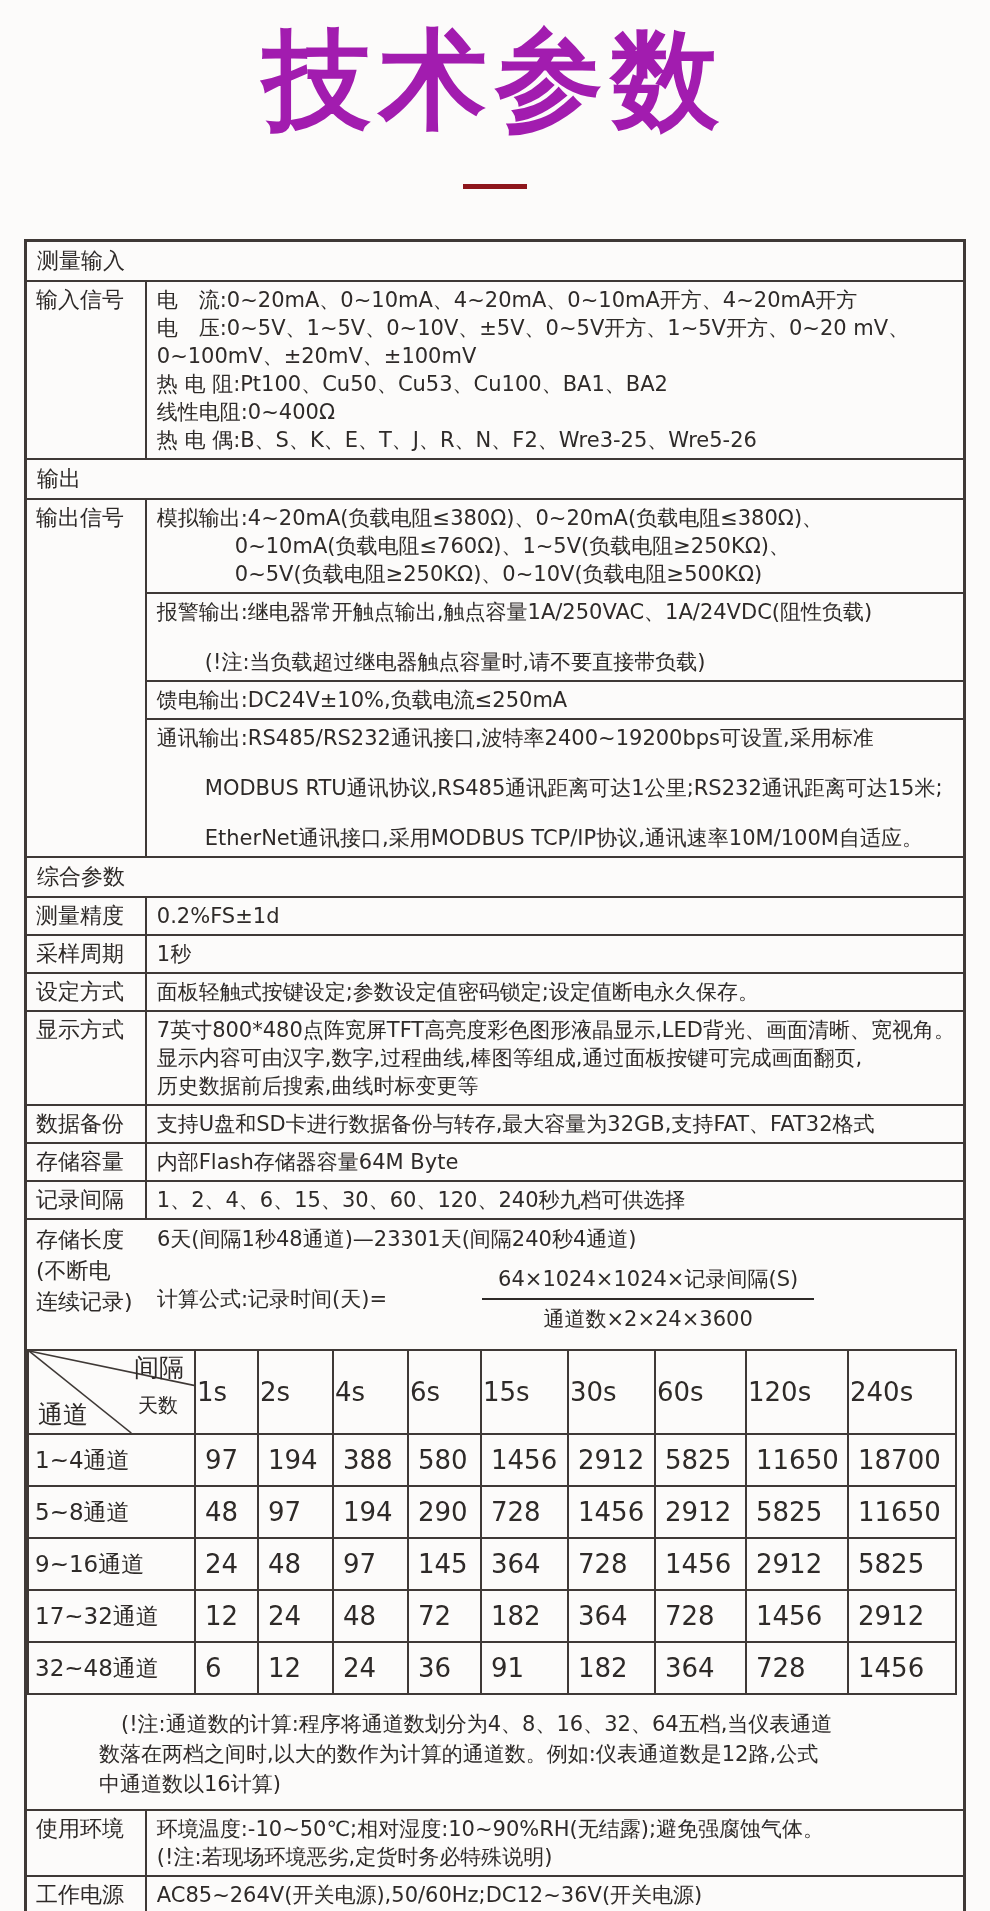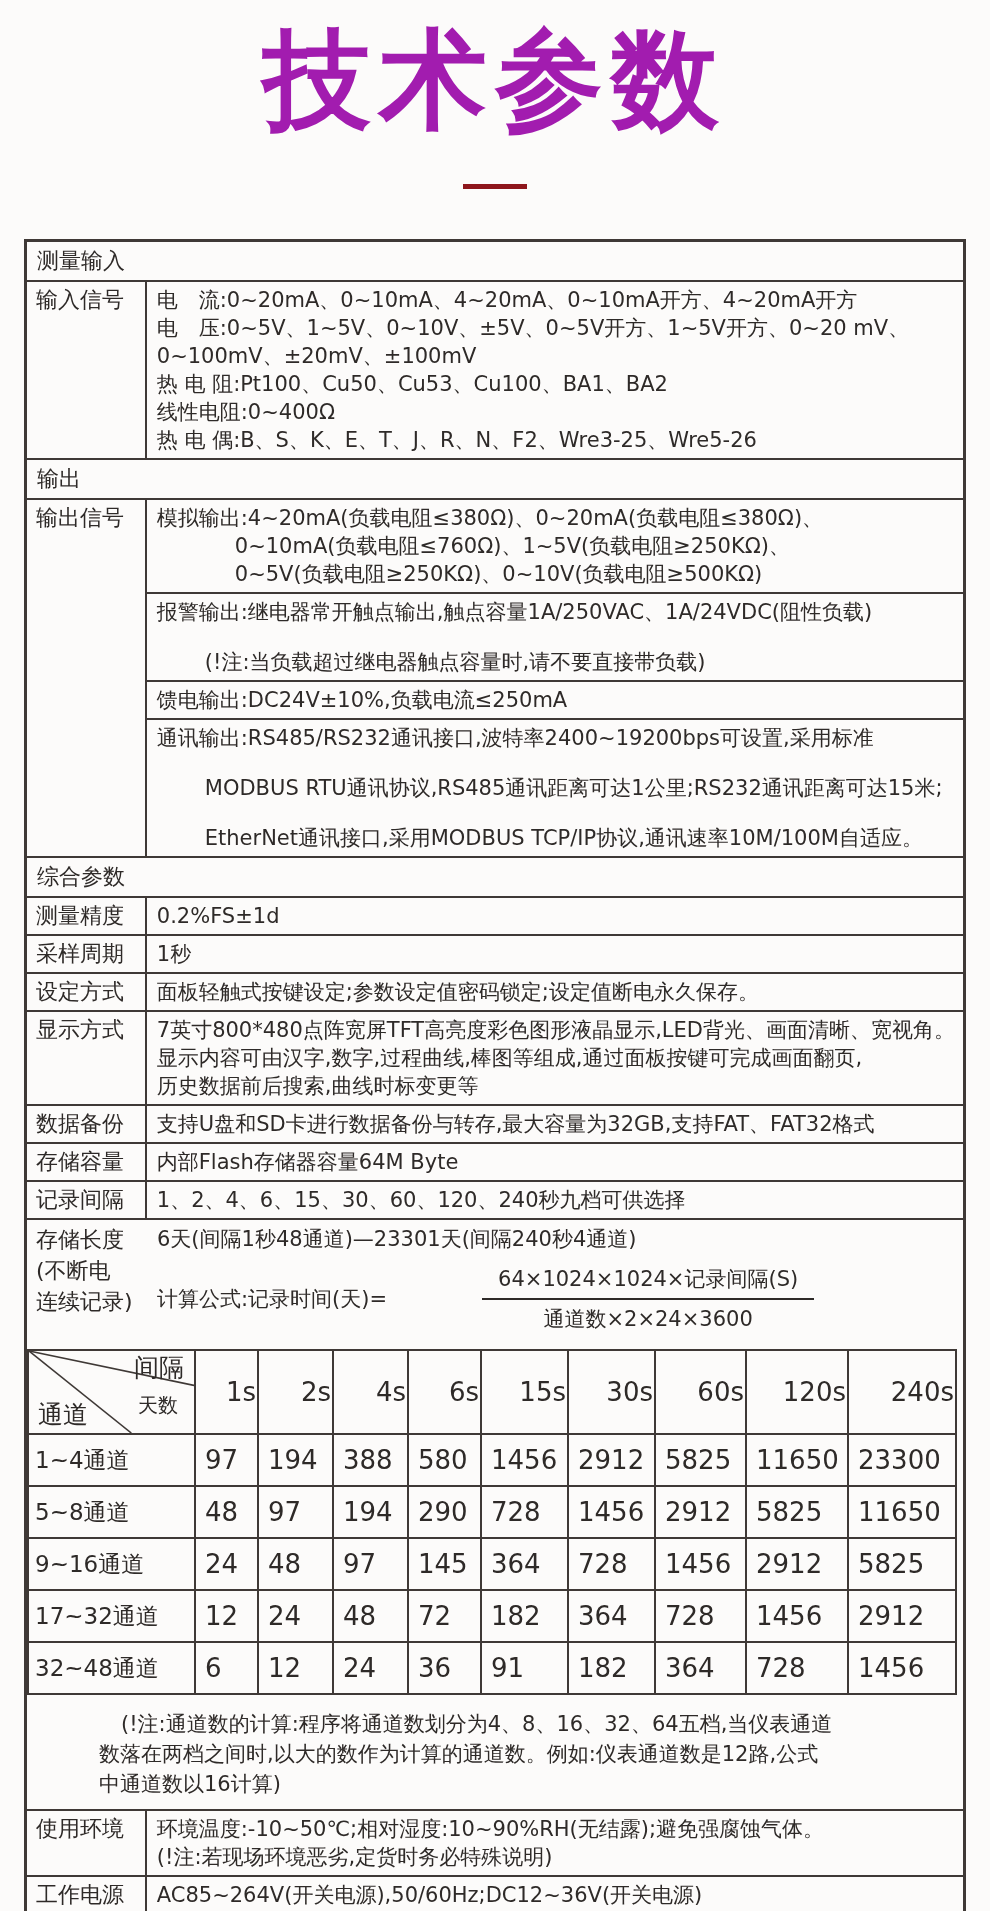--- a/index.html
+++ b/index.html
@@ -55,21 +55,21 @@
 
   table.inner {
     width: 928px;
     margin: 16px auto 0;
     border-collapse: collapse;
     table-layout: fixed;
     font-size: 26px;
     padding-left: 20px;
   }
   table.inner, table.inner th, table.inner td { border: 2px solid #3f3936; }
-  table.inner th { height: 84px; font-weight: 500; text-align: right; vertical-align: middle; }
+  table.inner th { height: 84px; font-weight: 500; text-align: left; vertical-align: middle; }
   table.inner td { height: 52px; text-align: left; vertical-align: middle; padding: 2px 4px 2px 9px; }
   table.inner td.rlabel { font-size: 23px; padding-left: 6px; white-space: nowrap; }
   td.diag { position: relative; padding: 0 !important; }
   td.diag svg { position: absolute; left: 0; top: 0; width: 100%; height: 100%; }
   .c-top { position: absolute; top: 3px;  right: 10px; font-size: 25px; }
   .c-mid { position: absolute; top: 40px; right: 16px; font-size: 20px; }
   .c-bot { position: absolute; bottom: 4px; left: 9px;  font-size: 25px; }
 
   .note { margin: 14px 0 2px 72px; line-height: 30px; }
   .note .first { margin-left: 22px; }
@@ -228,21 +228,21 @@
           <tr>
             <td class="rlabel">1~4通道</td>
             <td>97</td>
             <td>194</td>
             <td>388</td>
             <td>580</td>
             <td>1456</td>
             <td>2912</td>
             <td>5825</td>
             <td>11650</td>
-            <td>23300</td>
+            <td>18700</td>
           </tr>
           <tr>
             <td class="rlabel">5~8通道</td>
             <td>48</td>
             <td>97</td>
             <td>194</td>
             <td>290</td>
             <td>728</td>
             <td>1456</td>
             <td>2912</td>

